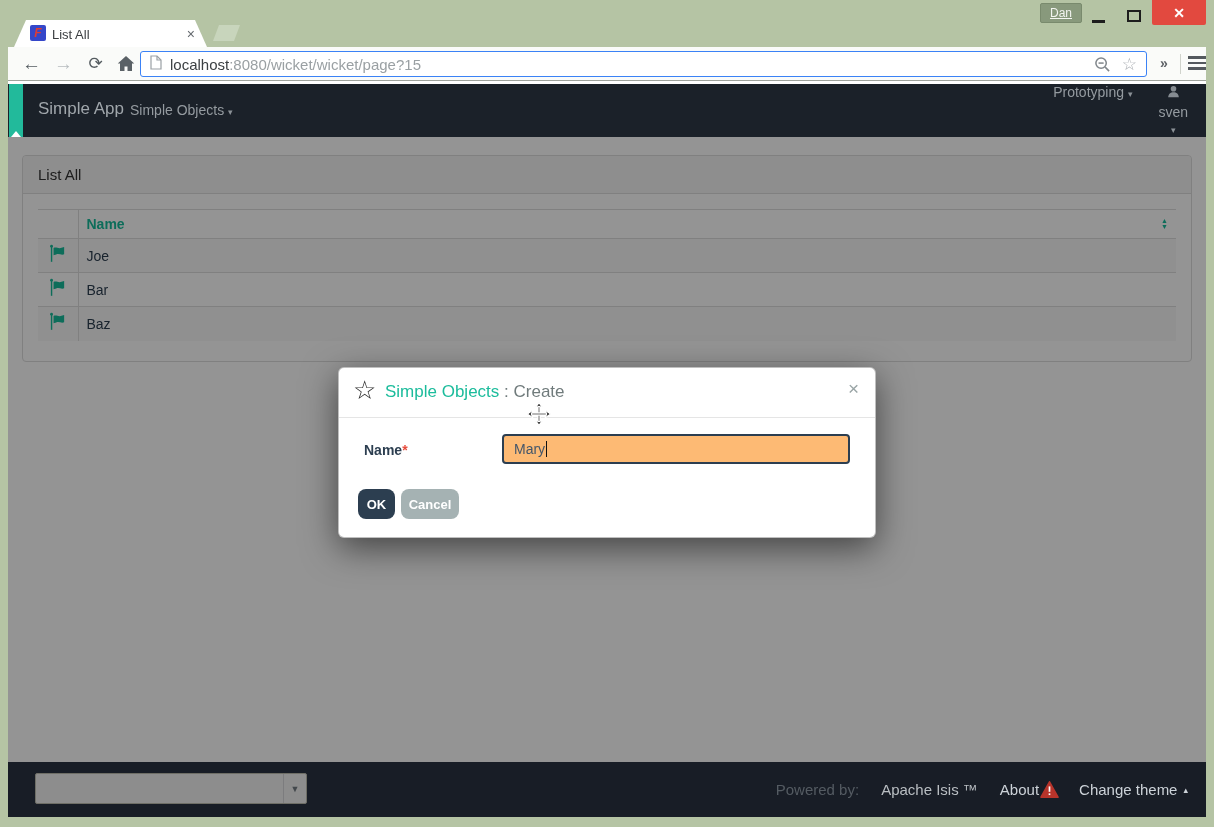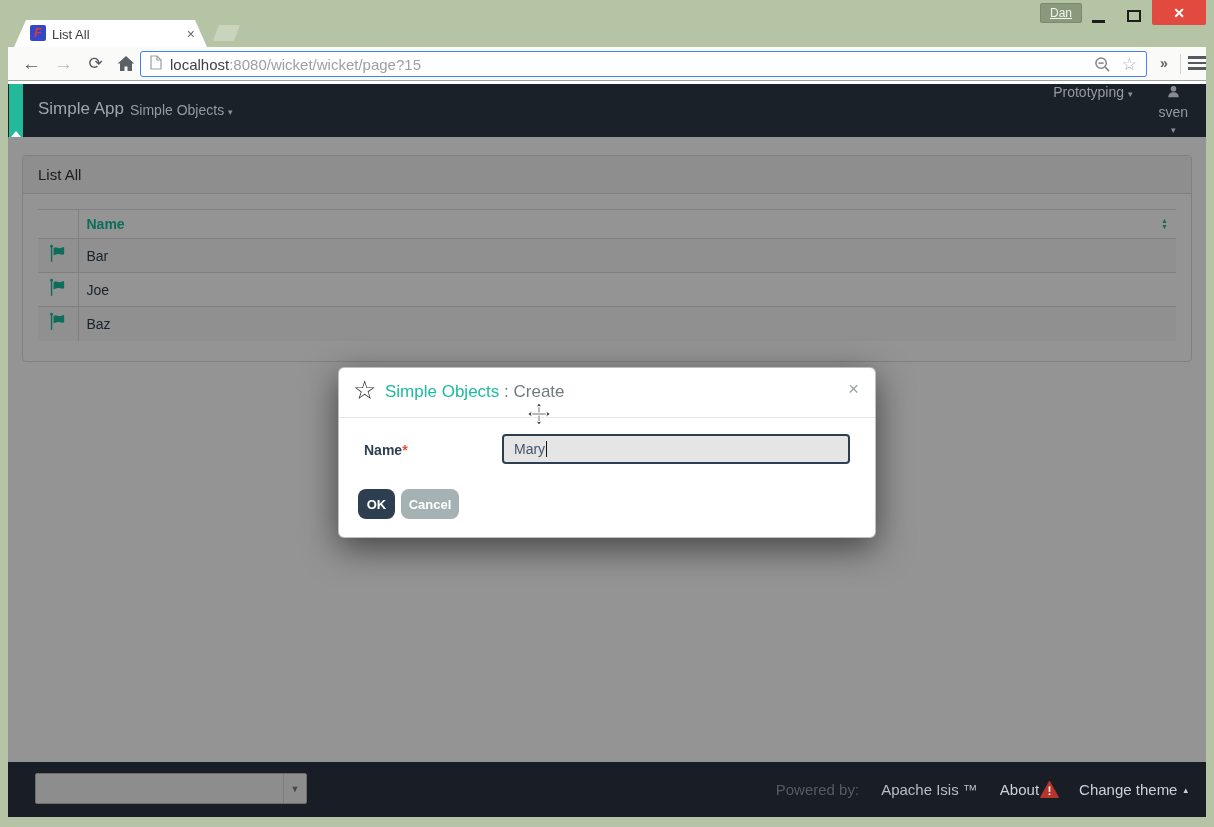--- a/index.html
+++ b/index.html
@@ -60,21 +60,21 @@
   .modal { position:absolute; left:330px; top:286px; width:538px; height:171px; background:#fff; border:1px solid rgba(0,0,0,0.25); border-radius:6px; box-shadow:0 10px 35px rgba(0,0,0,0.55); z-index:20; }
   .modal-header { position:relative; height:50px; border-bottom:1px solid #e5e5e5; }
   .modal-star { position:absolute; left:14px; top:7px; font-size:26px; color:#2f2f2f; }
   .modal-title { position:absolute; left:46px; top:14px; font-size:17px; }
   .modal-title .obj { color:#1cbc9c; }
   .modal-title .act { color:#707b7c; }
   .modal-close { position:absolute; right:16px; top:10px; font-size:19px; color:#9aa5a6; }
   .move-cursor { position:absolute; left:186px; top:32px; z-index:30; }
   .field-label { position:absolute; left:25px; top:74px; font-size:14px; font-weight:bold; color:#2c3e50; }
   .req { color:#e74c3c; }
-  .text-field { position:absolute; left:163px; top:66px; width:348px; height:30px; border:2px solid #2c3e50; border-radius:4px; background:#e5e5e5; display:flex; align-items:center; padding:12px 10px; font-size:14px; color:#44566a; }
+  .text-field { position:absolute; left:163px; top:66px; width:348px; height:30px; border:2px solid #2c3e50; border-radius:4px; background:#fdba74; display:flex; align-items:center; padding:12px 10px; font-size:14px; color:#44566a; }
   .caret-line { display:inline-block; width:1px; height:16px; background:#111; margin-left:1px; }
   .btn { position:absolute; top:121px; height:30px; border:none; border-radius:8px; color:#fff; font-size:13px; font-weight:700; font-family:"Liberation Sans", sans-serif; display:flex; align-items:center; justify-content:center; }
   .btn-ok { left:19px; width:37px; background:#2c3e50; }
   .btn-cancel { left:62px; width:58px; background:#a5b2b3; }
 
   
   .footer { position:absolute; left:0; top:681px; width:1198px; height:55px; background:#181d26; z-index:15; }
   .theme-select { position:absolute; left:27px; top:11px; width:272px; height:31px; background:#8d8d8d; border:1px solid #6e6e66; border-radius:2px; }
   .theme-select .arrow-seg { position:absolute; right:0; top:0; width:23px; height:100%; border-left:1px solid #7c7c7e; display:flex; align-items:center; justify-content:center; color:#43484c; font-size:9px; }
   .footer-right { position:absolute; right:18px; top:0; height:55px; display:flex; align-items:center; font-size:15px; }
@@ -177,29 +177,29 @@
               </th>
             </tr>
           </thead>
           <tbody>
             <tr>
               <td class="icon-col"><span class="flag"><svg width="19" height="19" viewBox="0 0 24 24" fill="currentColor">
                       <circle cx="4.5" cy="2.8" r="1.8"></circle>
                       <rect x="3.6" y="3.5" width="1.8" height="19"></rect>
                       <path d="M7 5 c3.2-1.9 6.8 1.6 10 -0.3 l3.4-1 v9.3 c-3.4 1.9 -6.8 -1.6 -10 0.3 l-3.4 1 z"></path>
                     </svg></span></td>
-              <td class="name-cell">Bar</td>
+              <td class="name-cell">Joe</td>
             </tr>
             <tr>
               <td class="icon-col"><span class="flag"><svg width="19" height="19" viewBox="0 0 24 24" fill="currentColor">
                       <circle cx="4.5" cy="2.8" r="1.8"></circle>
                       <rect x="3.6" y="3.5" width="1.8" height="19"></rect>
                       <path d="M7 5 c3.2-1.9 6.8 1.6 10 -0.3 l3.4-1 v9.3 c-3.4 1.9 -6.8 -1.6 -10 0.3 l-3.4 1 z"></path>
                     </svg></span></td>
-              <td class="name-cell">Joe</td>
+              <td class="name-cell">Bar</td>
             </tr>
             <tr>
               <td class="icon-col"><span class="flag"><svg width="19" height="19" viewBox="0 0 24 24" fill="currentColor">
                       <circle cx="4.5" cy="2.8" r="1.8"></circle>
                       <rect x="3.6" y="3.5" width="1.8" height="19"></rect>
                       <path d="M7 5 c3.2-1.9 6.8 1.6 10 -0.3 l3.4-1 v9.3 c-3.4 1.9 -6.8 -1.6 -10 0.3 l-3.4 1 z"></path>
                     </svg></span></td>
               <td class="name-cell">Baz</td>
             </tr>
           </tbody>

